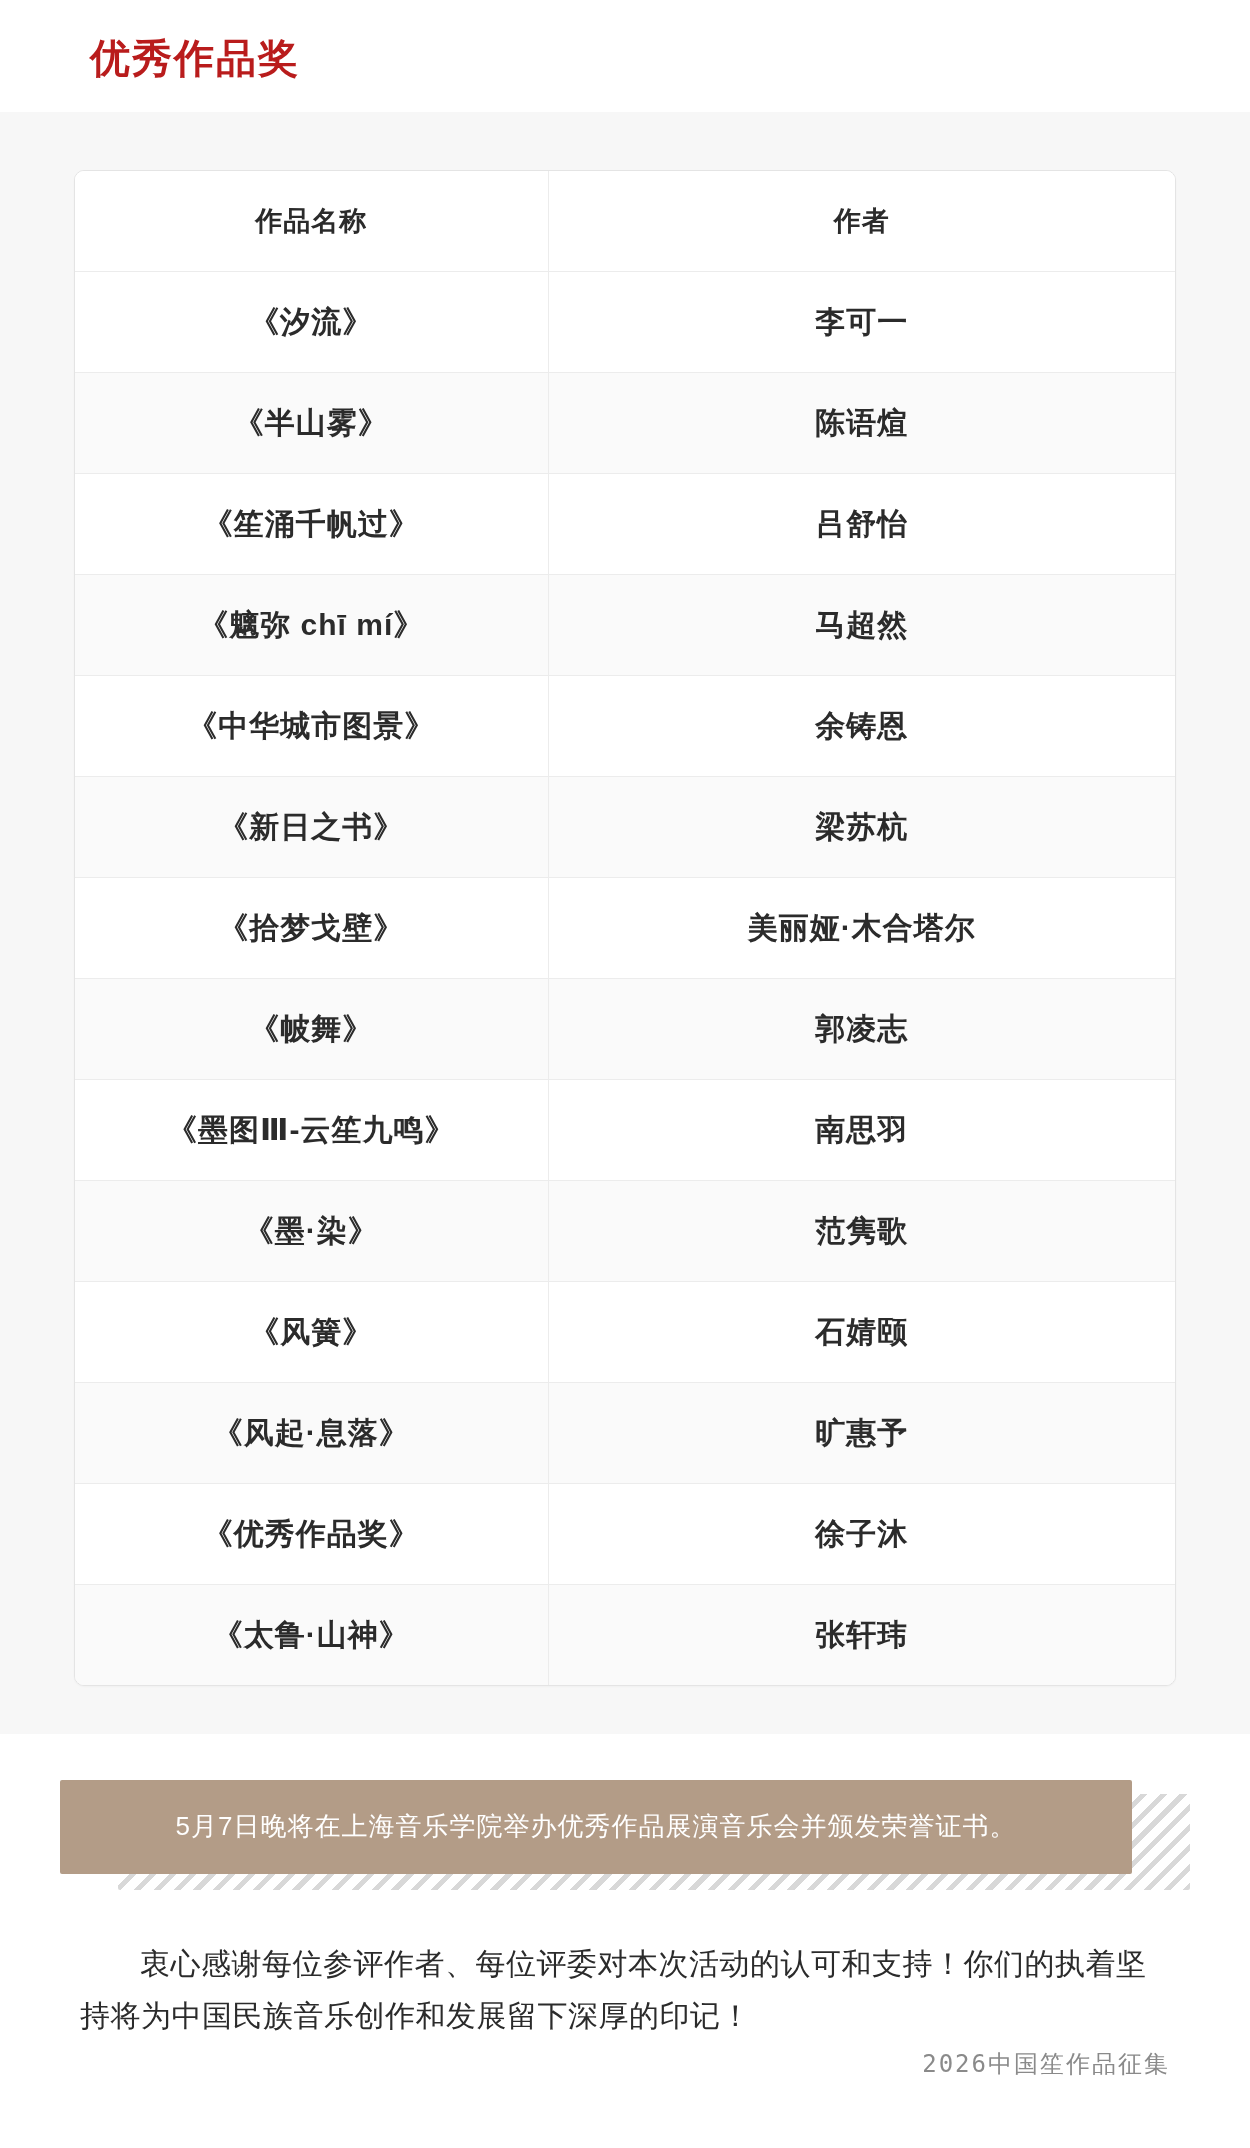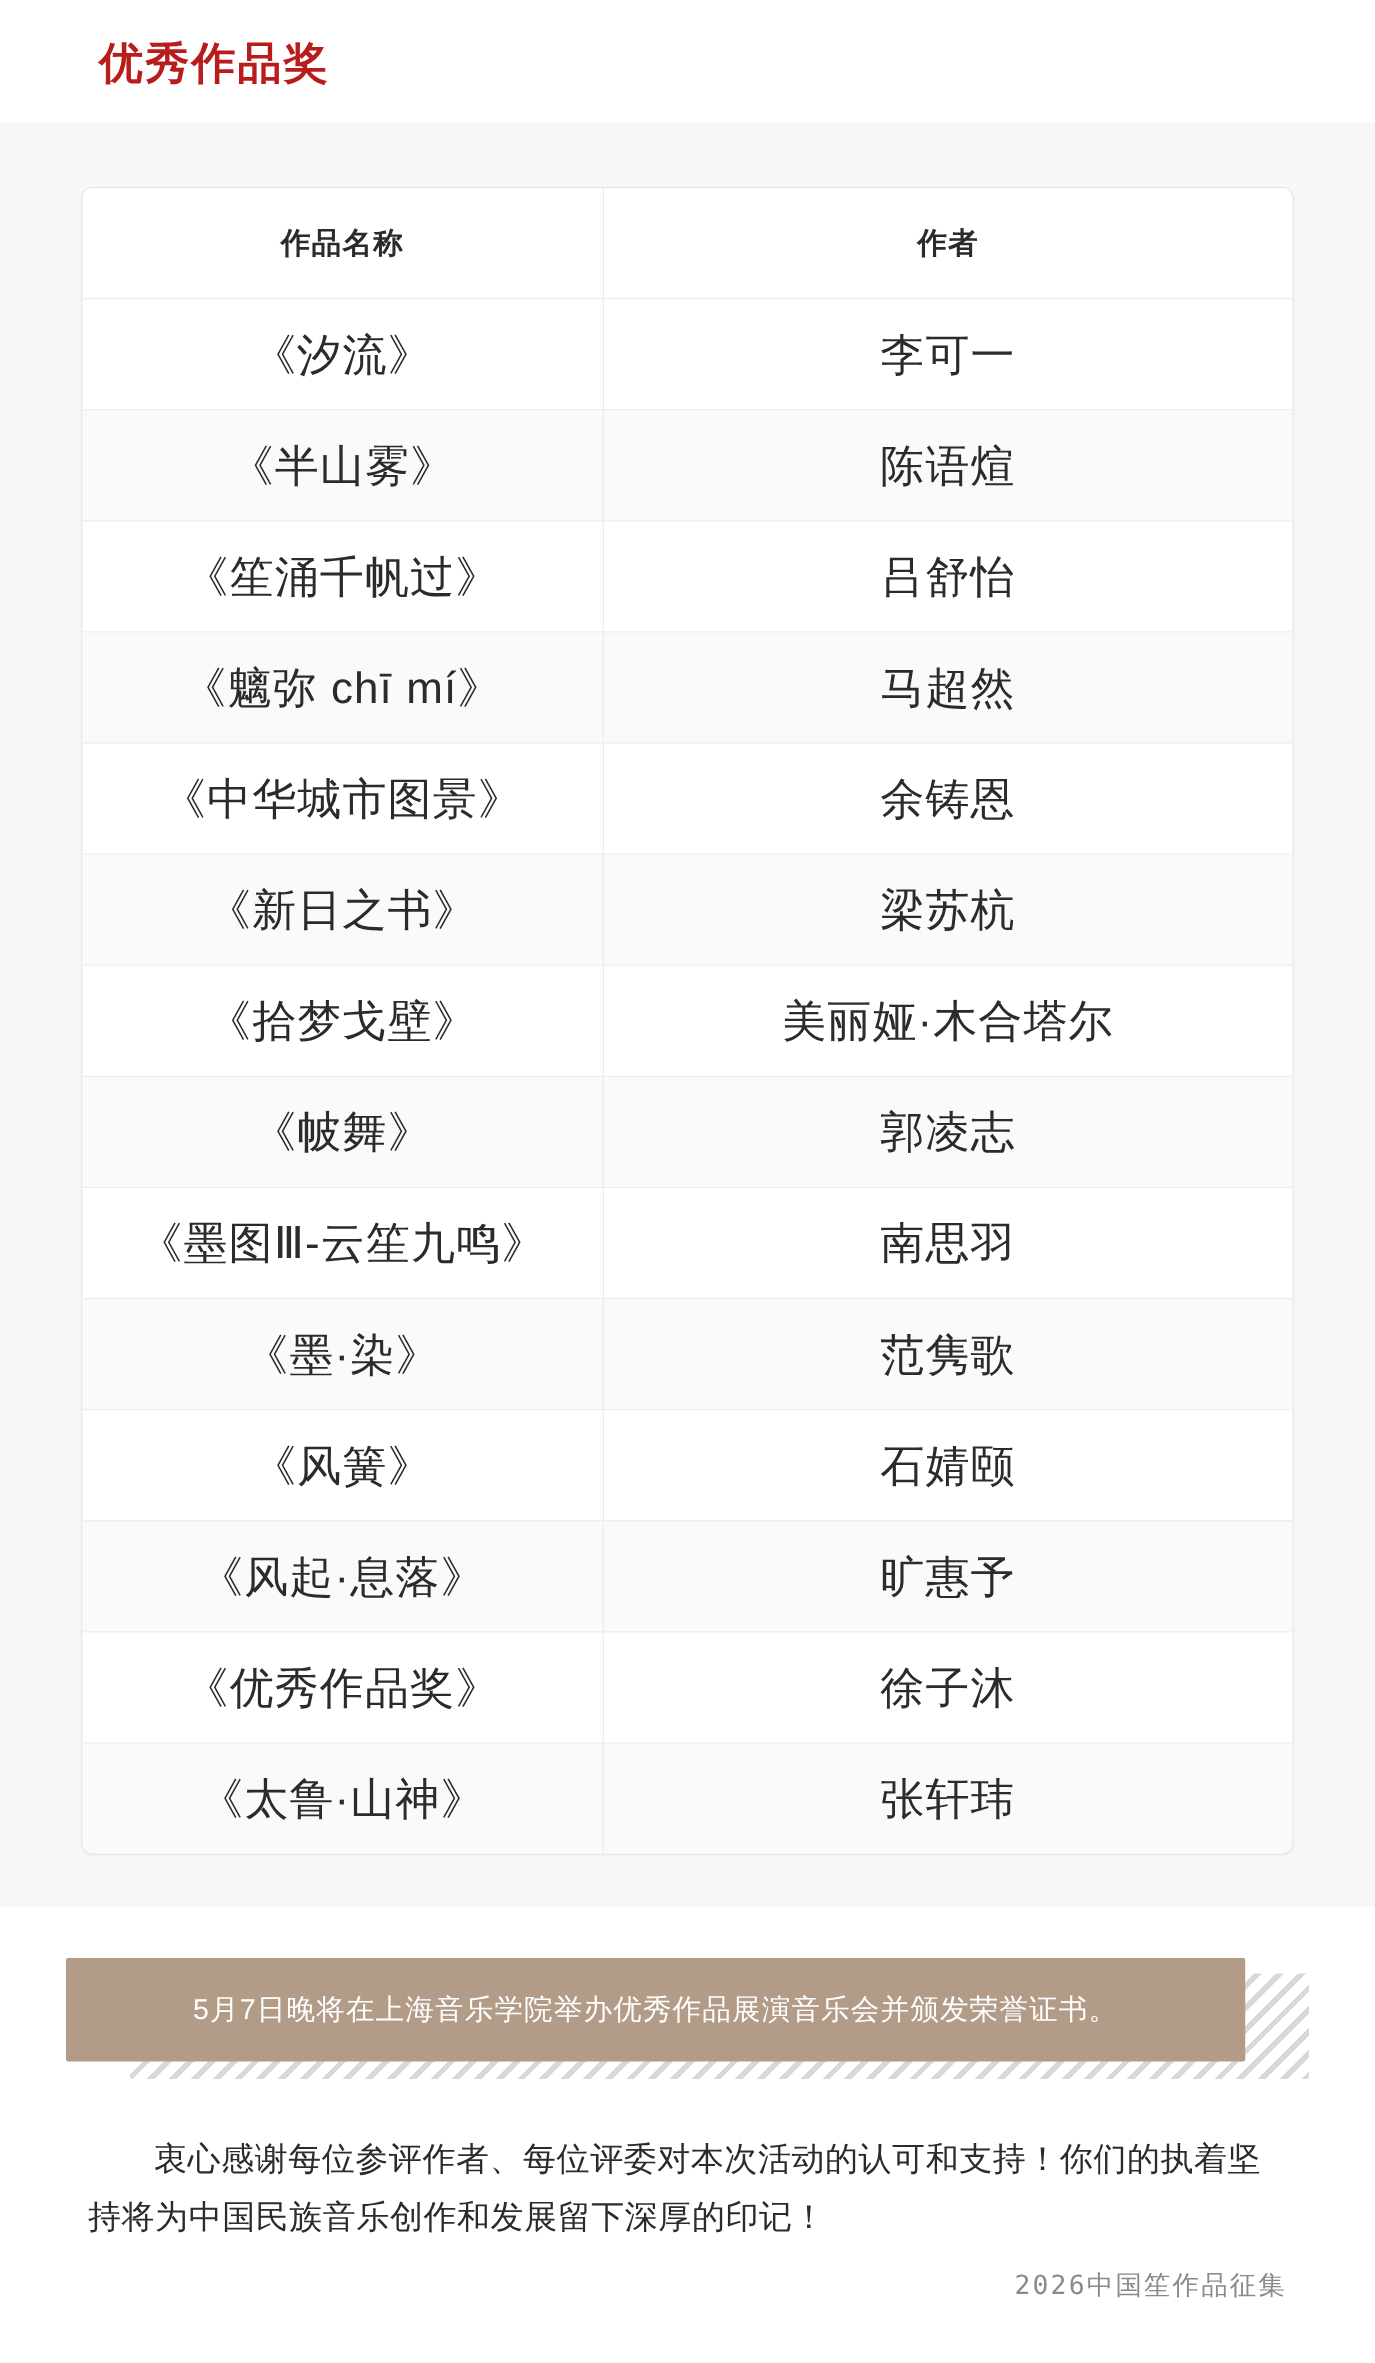--- a/index.html
+++ b/index.html
@@ -53,22 +53,22 @@
     overflow: hidden;
     box-shadow: 0 1px 2px rgba(0,0,0,0.03);
   }
   table {
     width: 100%;
     border-collapse: collapse;
     table-layout: fixed;
   }
   th, td {
     text-align: center;
-    font-size: 40px;
-    font-weight: normal;
+    font-size: 30px;
+    font-weight: bold;
     color: #2b2b2b;
     padding: 0;
     height: 100px;
     border-bottom: 1px solid #ececec;
     border-right: 1px solid #ececec;
     letter-spacing: 1px;
   }
   th:last-child, td:last-child { border-right: none; }
   tr:last-child td { border-bottom: none; }
   thead th {
@@ -131,21 +131,21 @@
     line-height: 1.75;
     color: #2b2b2b;
     text-indent: 2em;
     letter-spacing: 0.5px;
   }
 
   
   .footer {
     position: absolute;
     right: 80px;
-    bottom: 55px;
+    bottom: 68px;
     font-size: 24px;
     color: #8a8a8a;
     letter-spacing: 2px;
     font-family: "DejaVu Sans Mono", "Liberation Mono", monospace;
   }
 </style>
 </head>
 <body>
 
 <div class="page">

